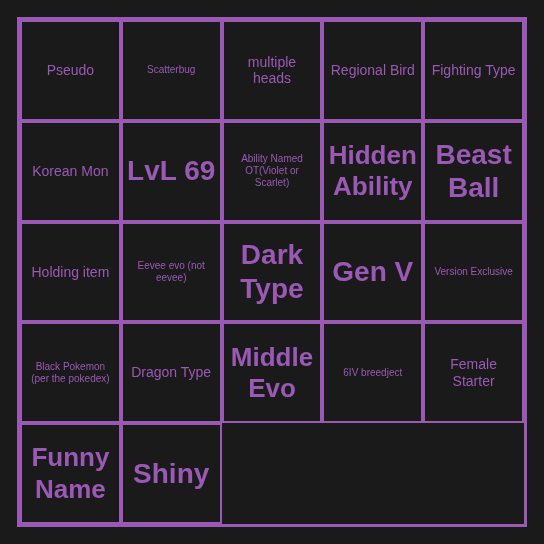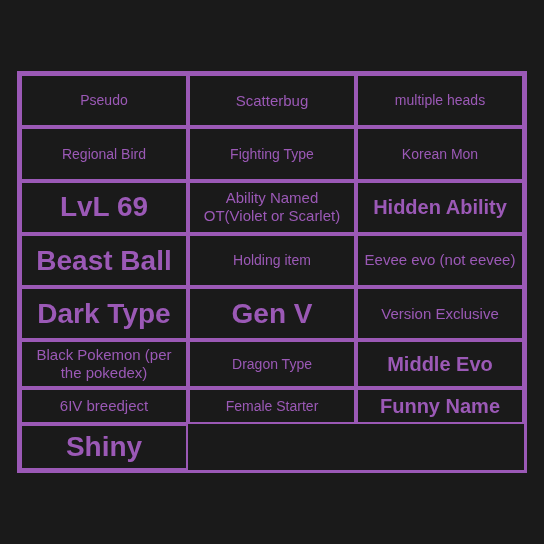--- a/index.html
+++ b/index.html
@@ -9,38 +9,38 @@
       justify-content: center;
       align-items: center;
       width: 544px;
       height: 544px;
       font-family: Arial, sans-serif;
     }
     .bingo-board {
       background: #1a1a1a;
       border: 3px solid #9b59b6;
       width: 510px;
-      height: 402px;
+      height: 510px;
       display: grid;
-      grid-template-columns: repeat(3, 1fr);
+      grid-template-columns: repeat(5, 1fr);
       grid-template-rows: repeat(5, 1fr);
     }
     .cell {
       border: 2px solid #9b59b6;
       display: flex;
       justify-content: center;
       align-items: center;
       text-align: center;
       color: #9b59b6;
       padding: 4px;
       line-height: 1.2;
     }
-    .cell-sm { font-size: 15px; }
+    .cell-sm { font-size: 10px; }
     .cell-md { font-size: 14px; }
-    .cell-lg { font-size: 20px; font-weight: bold; }
+    .cell-lg { font-size: 26px; font-weight: bold; }
     .cell-xl { font-size: 28px; font-weight: bold; }
   </style>
 </head>
 <body>
 
 <div class="bingo-board">
 <div class="cell cell-md">Pseudo</div>
     <div class="cell cell-sm">Scatterbug</div>
     <div class="cell cell-md">multiple heads</div>
     <div class="cell cell-md">Regional Bird</div>

